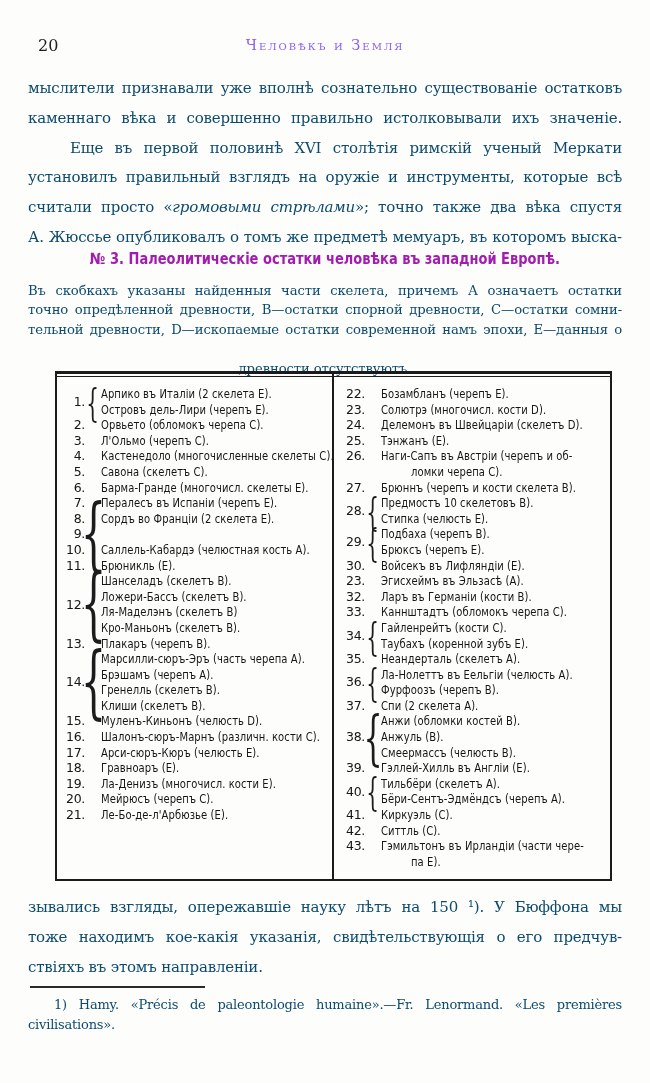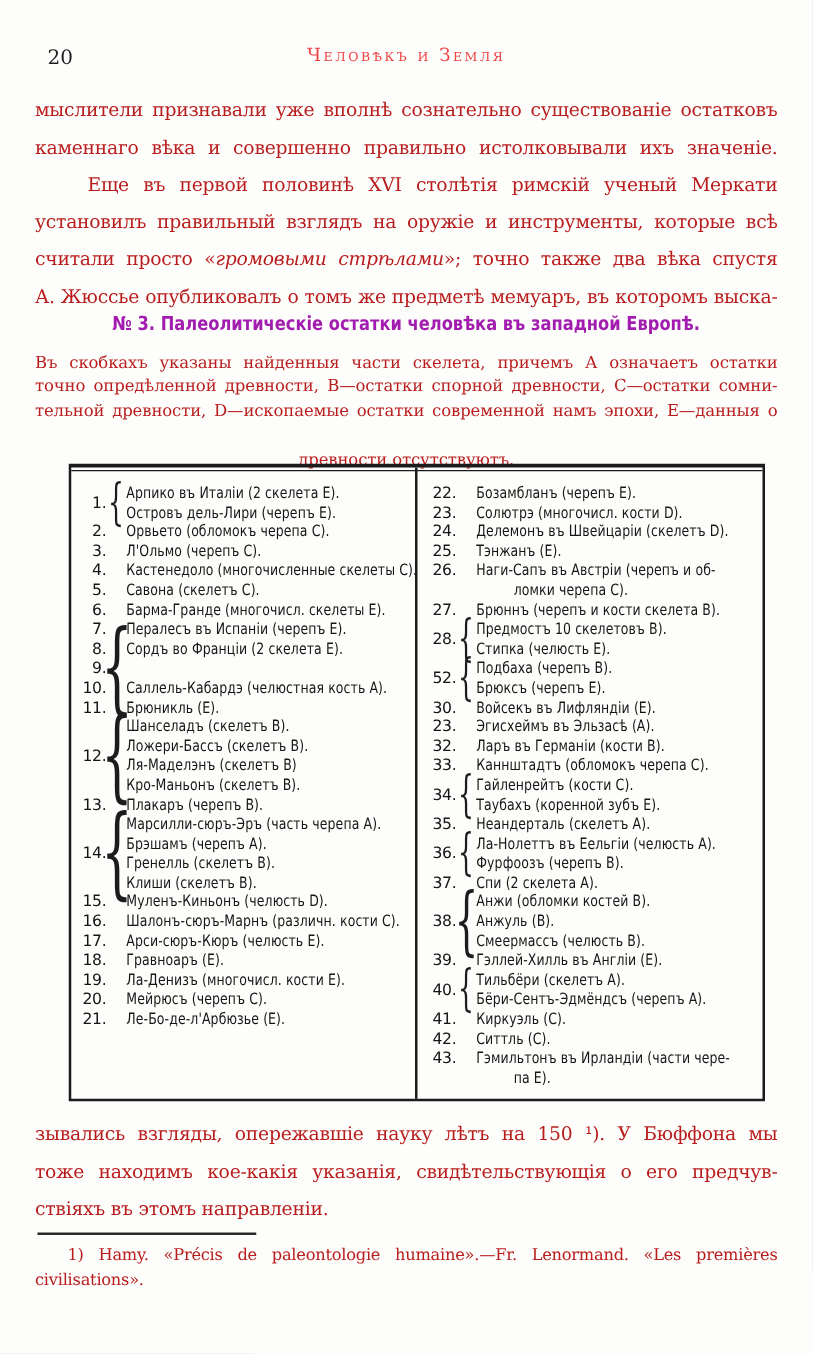--- a/index.html
+++ b/index.html
@@ -6,27 +6,27 @@
   .page{
     position:relative; width:650px; height:1083px; margin:0 auto;
     background:#fdfdfb; color:#1f1f1f; overflow:hidden;
     font-family:"DejaVu Serif", serif;
   }
   
   .hdr{position:absolute; top:36px; left:28px; right:28px; height:20px;}
   .pagenum{position:absolute; left:10px; top:0; font-size:16px;}
   .running{
     position:absolute; left:0; right:0; top:1px; text-align:center;
-    font-variant:small-caps; letter-spacing:2px; font-size:14.5px; color:#ef4444;
+    font-variant:small-caps; letter-spacing:2px; font-size:14.5px; color:#8b5cf6;
   }
   
   .bodyblock{position:absolute; left:28px; width:594px;}
   .jline{
     font-size:15px; letter-spacing:-0.2px; line-height:29.8px; height:29.8px;
-    text-align:justify; text-align-last:justify; white-space:normal; color:#b91c1c;
+    text-align:justify; text-align-last:justify; white-space:normal; color:#0c4a6e;
   }
   .jline.indent{text-indent:42px;}
   .jline.lastleft{text-align-last:left;}
   .jline i{font-style:italic;}
   #intro{top:74px;}
   #outro{top:893px;}
   
   .ttitle{
     position:absolute; top:250px; left:0; right:0; text-align:center;
     font-family:"DejaVu Sans", sans-serif; font-weight:bold; font-size:15.5px; color:#a21caf;
@@ -305,21 +305,21 @@
             <span class="num">28.</span>
             <span class="braceslot">
               <span class="brace" style="font-size: 40px;">{</span>
             </span>
             <div class="entry">
               <div class="line"><span>Предмостъ 10 скелетовъ В).</span></div>
               <div class="line"><span>Стипка (челюсть Е).</span></div>
             </div>
           </div>
           <div class="item braced">
-            <span class="num">52.</span>
+            <span class="num">29.</span>
             <span class="braceslot">
               <span class="brace" style="font-size: 40px;">{</span>
             </span>
             <div class="entry">
               <div class="line"><span>Подбаха (черепъ В).</span></div>
               <div class="line"><span>Брюксъ (черепъ Е).</span></div>
             </div>
           </div>
           <div class="item">
             <span class="num">30.</span>

